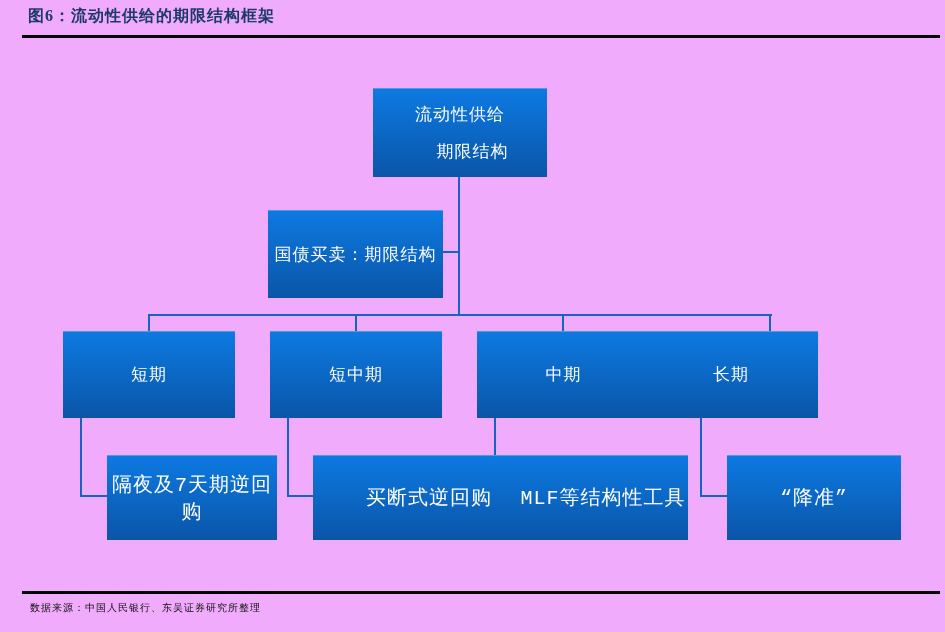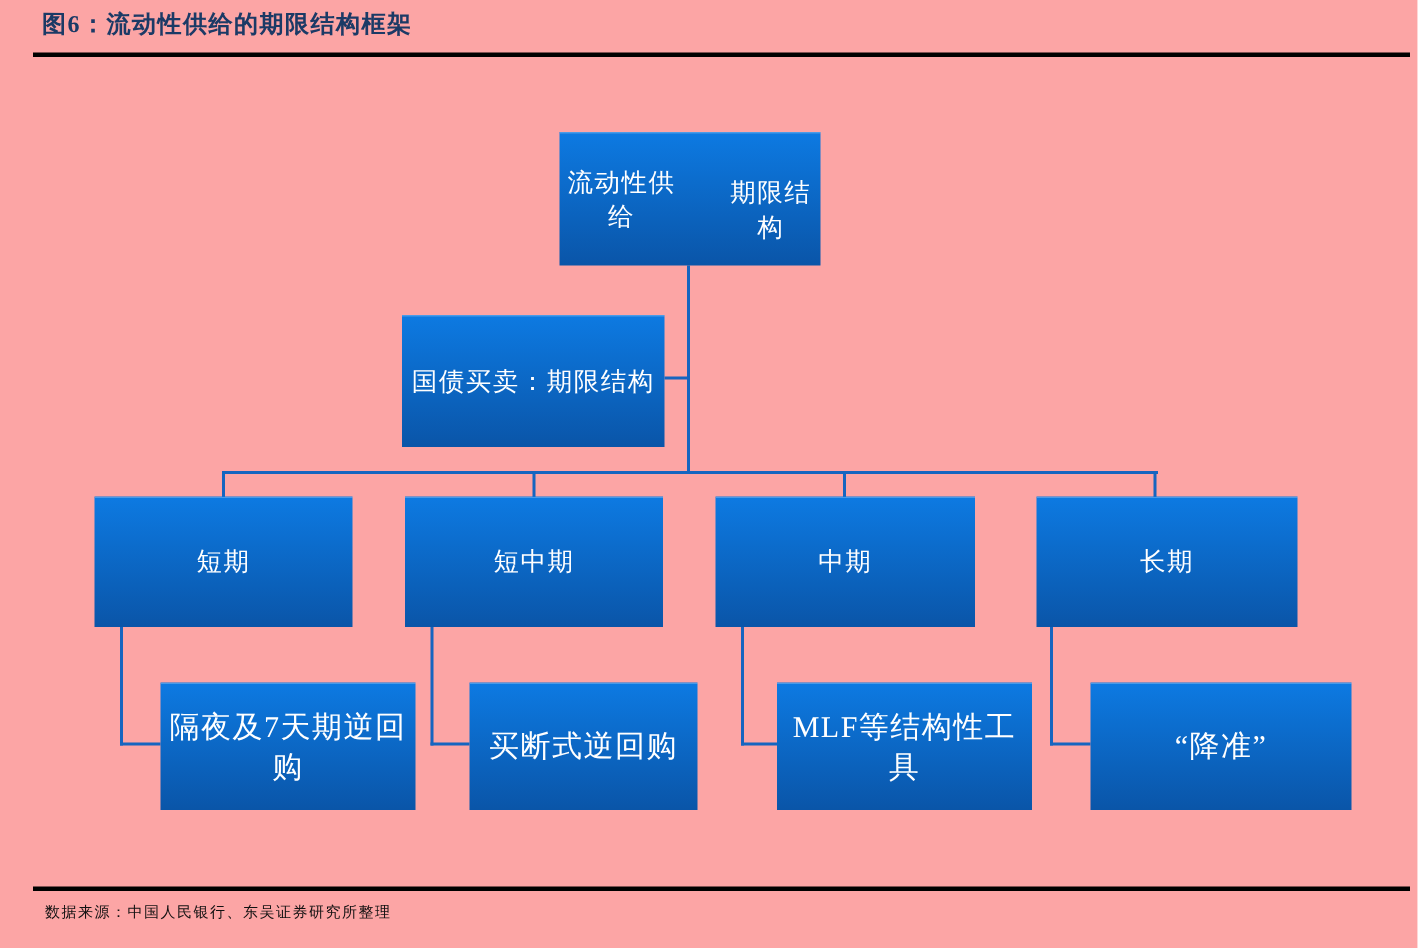--- a/index.html
+++ b/index.html
@@ -5,21 +5,21 @@
   html, body {
     margin: 0;
     padding: 0;
     background: #ffffff;
     font-family: "Liberation Serif", "DejaVu Serif", serif;
   }
   #canvas {
     position: relative;
     width: 945px;
     height: 632px;
-    background: #fca5a5;
+    background: #f0abfc;
     overflow: hidden;
   }
   .fig-title {
     position: absolute;
     left: 28px;
     top: 6px;
     font-size: 16px;
     font-weight: bold;
     color: #1b3a66;
     letter-spacing: 1px;
@@ -40,27 +40,28 @@
     font-size: 10px;
     color: #111111;
     letter-spacing: 1px;
     white-space: nowrap;
   }
   .node {
     position: absolute;
     background: linear-gradient(180deg, #0d7ae2 0%, #0a55a8 100%);
     color: #ffffff;
     display: flex;
-    flex-direction: row;
+    flex-direction: column;
     align-items: center;
     justify-content: center;
     text-align: center;
     font-size: 17px;
     letter-spacing: 1px;
     box-shadow: inset 0 1px 0 rgba(255,255,255,0.25);
+    font-family: Liberation Mono, monospace;
   }
   .node .line { display: block; }
   .node-root .line + .line { margin-top: 14px; margin-left: 25px; }
   .tool-node { font-size: 20px; }
   .conn {
     position: absolute;
     background: #1565c0;
   }
 </style>
 </head>
@@ -99,28 +100,28 @@
 
   <div class="node" style="left:63px; top:331px; width:172px; height:87px;align-items:center;">
     <span class="line">短期</span>
   </div>
   <div class="node" style="left:270px; top:331px; width:172px; height:87px;">
     <span class="line">短中期</span>
   </div>
   <div class="node" style="left:477px; top:331px; width:173px; height:87px;">
     <span class="line">中期</span>
   </div>
-  <div class="node" style="left:691px; top:331px; width:174px; height:87px;">
+  <div class="node" style="left:644px; top:331px; width:174px; height:87px;">
     <span class="line">长期</span>
   </div>
 
   <div class="node tool-node" style="left:107px; top:455px; width:170px; height:85px;">
     <span class="line">隔夜及7天期逆回购</span>
   </div>
-  <div class="node tool-node" style="left:313px; top:455px; width:152px; height:85px;">
+  <div class="node tool-node" style="left:313px; top:455px; width:184px; height:85px;padding-left:24px;">
     <span class="line">买断式逆回购</span>
   </div>
   <div class="node tool-node" style="left:518px; top:455px; width:170px; height:85px;">
     <span class="line">MLF等结构性工具</span>
   </div>
   <div class="node tool-node" style="left:727px; top:455px; width:174px; height:85px;">
     <span class="line">“降准”</span>
   </div>
 
   <div class="rule rule-bottom"></div>

